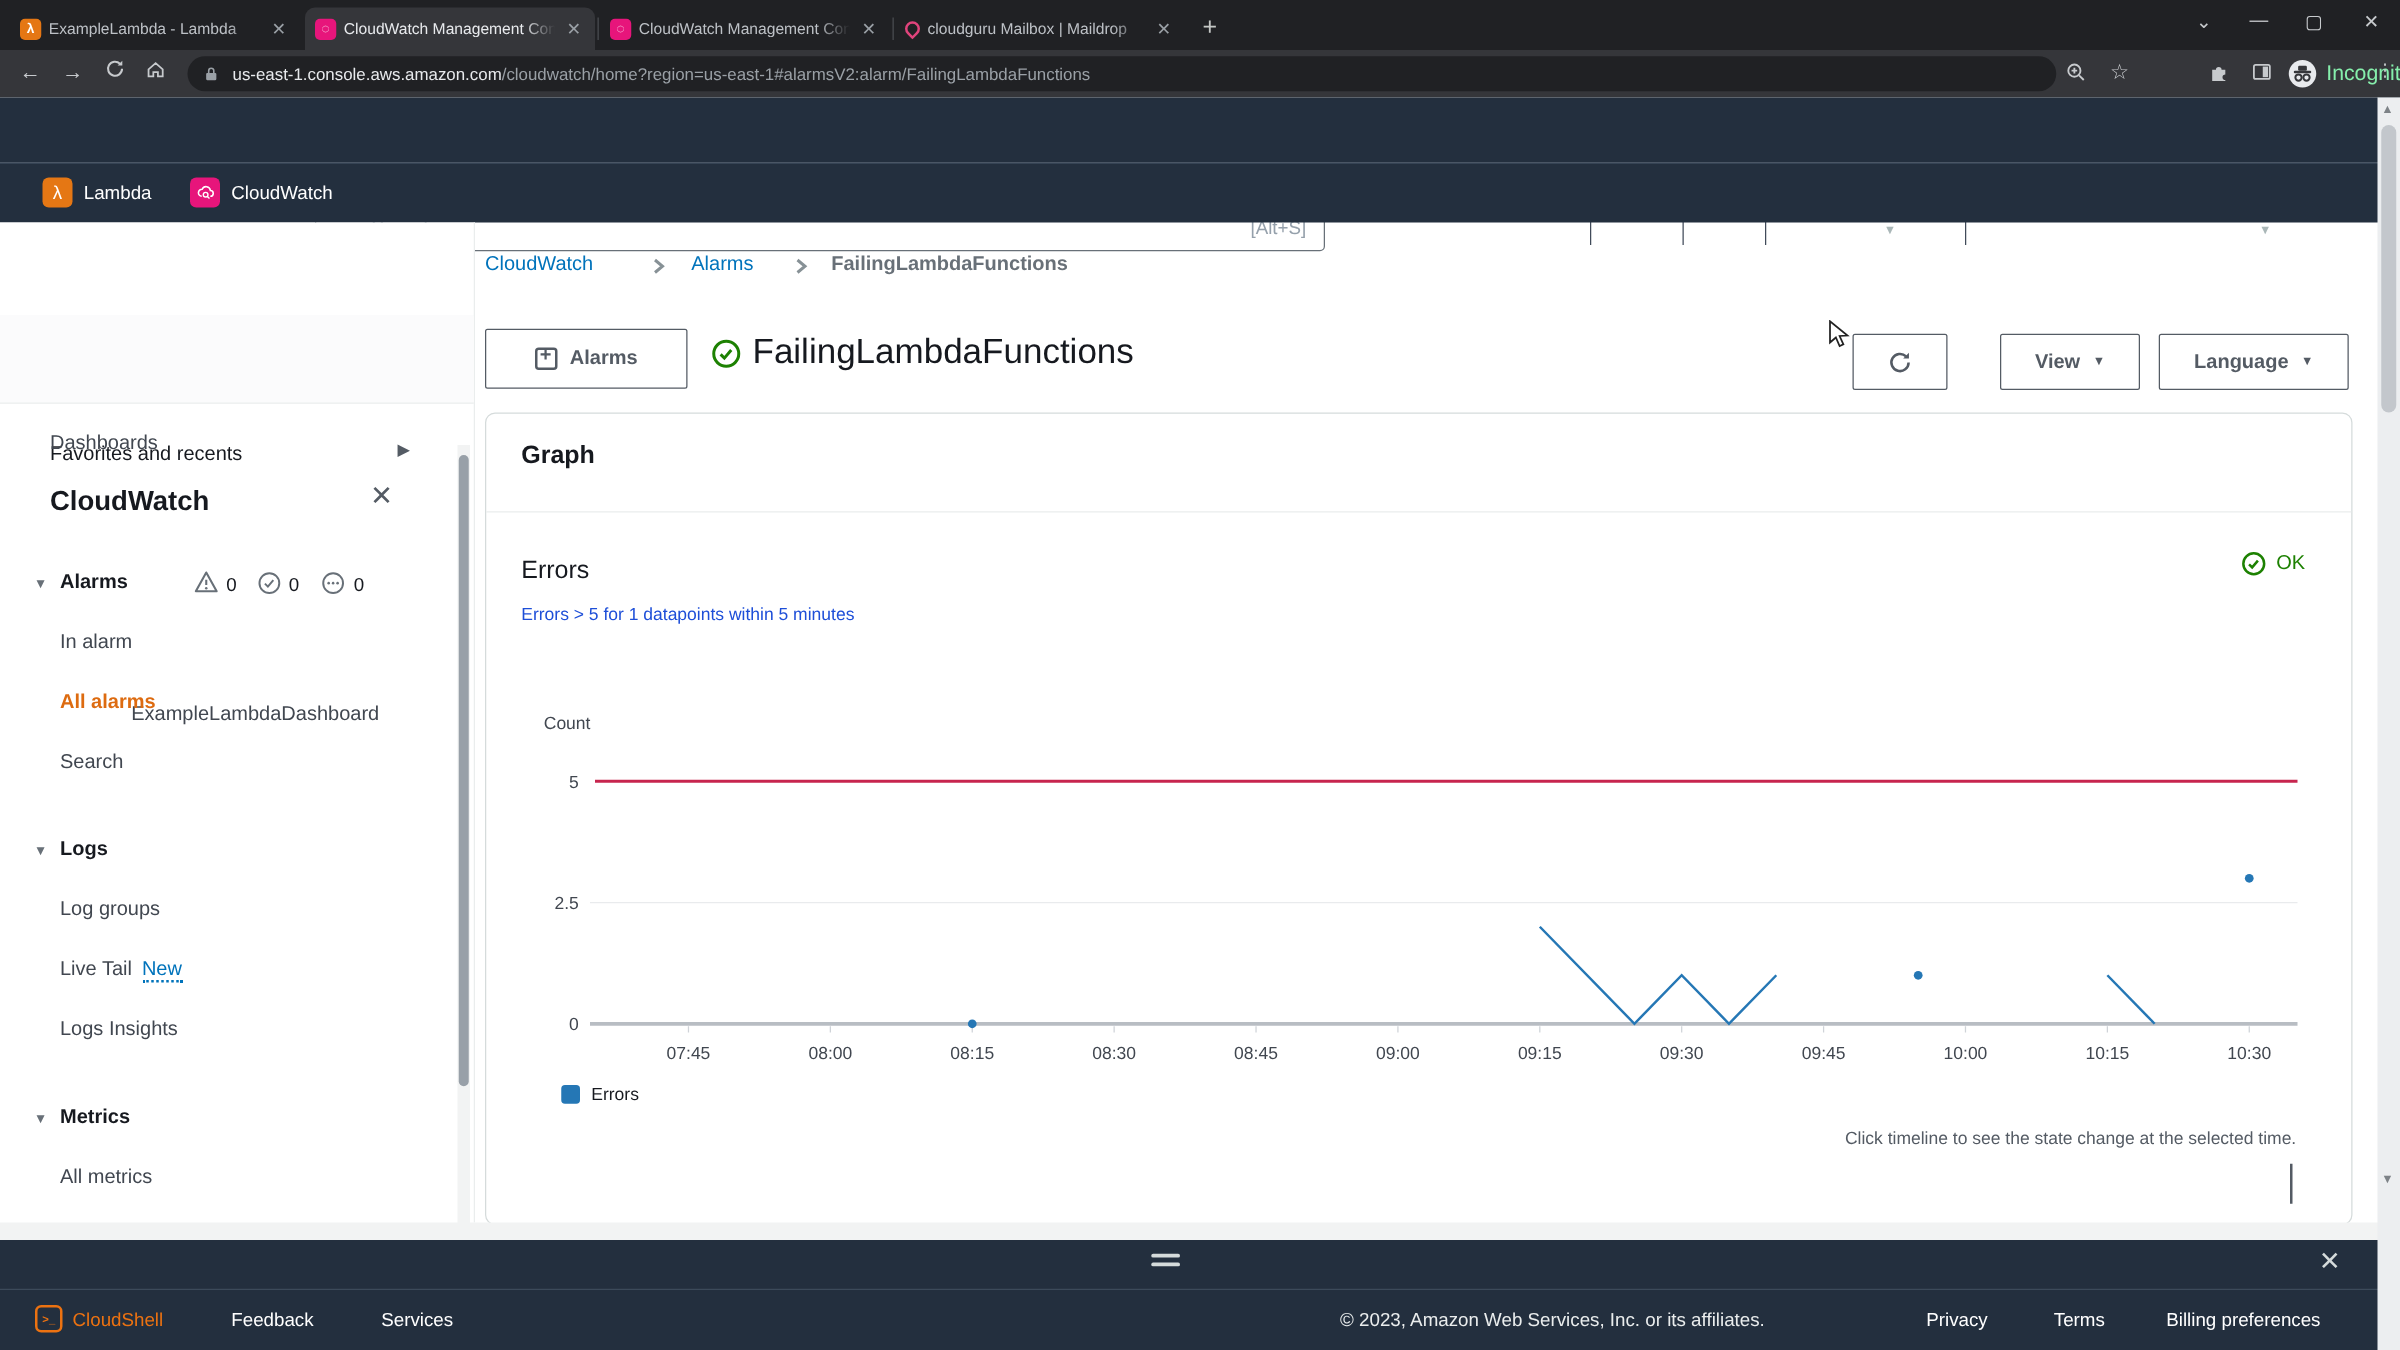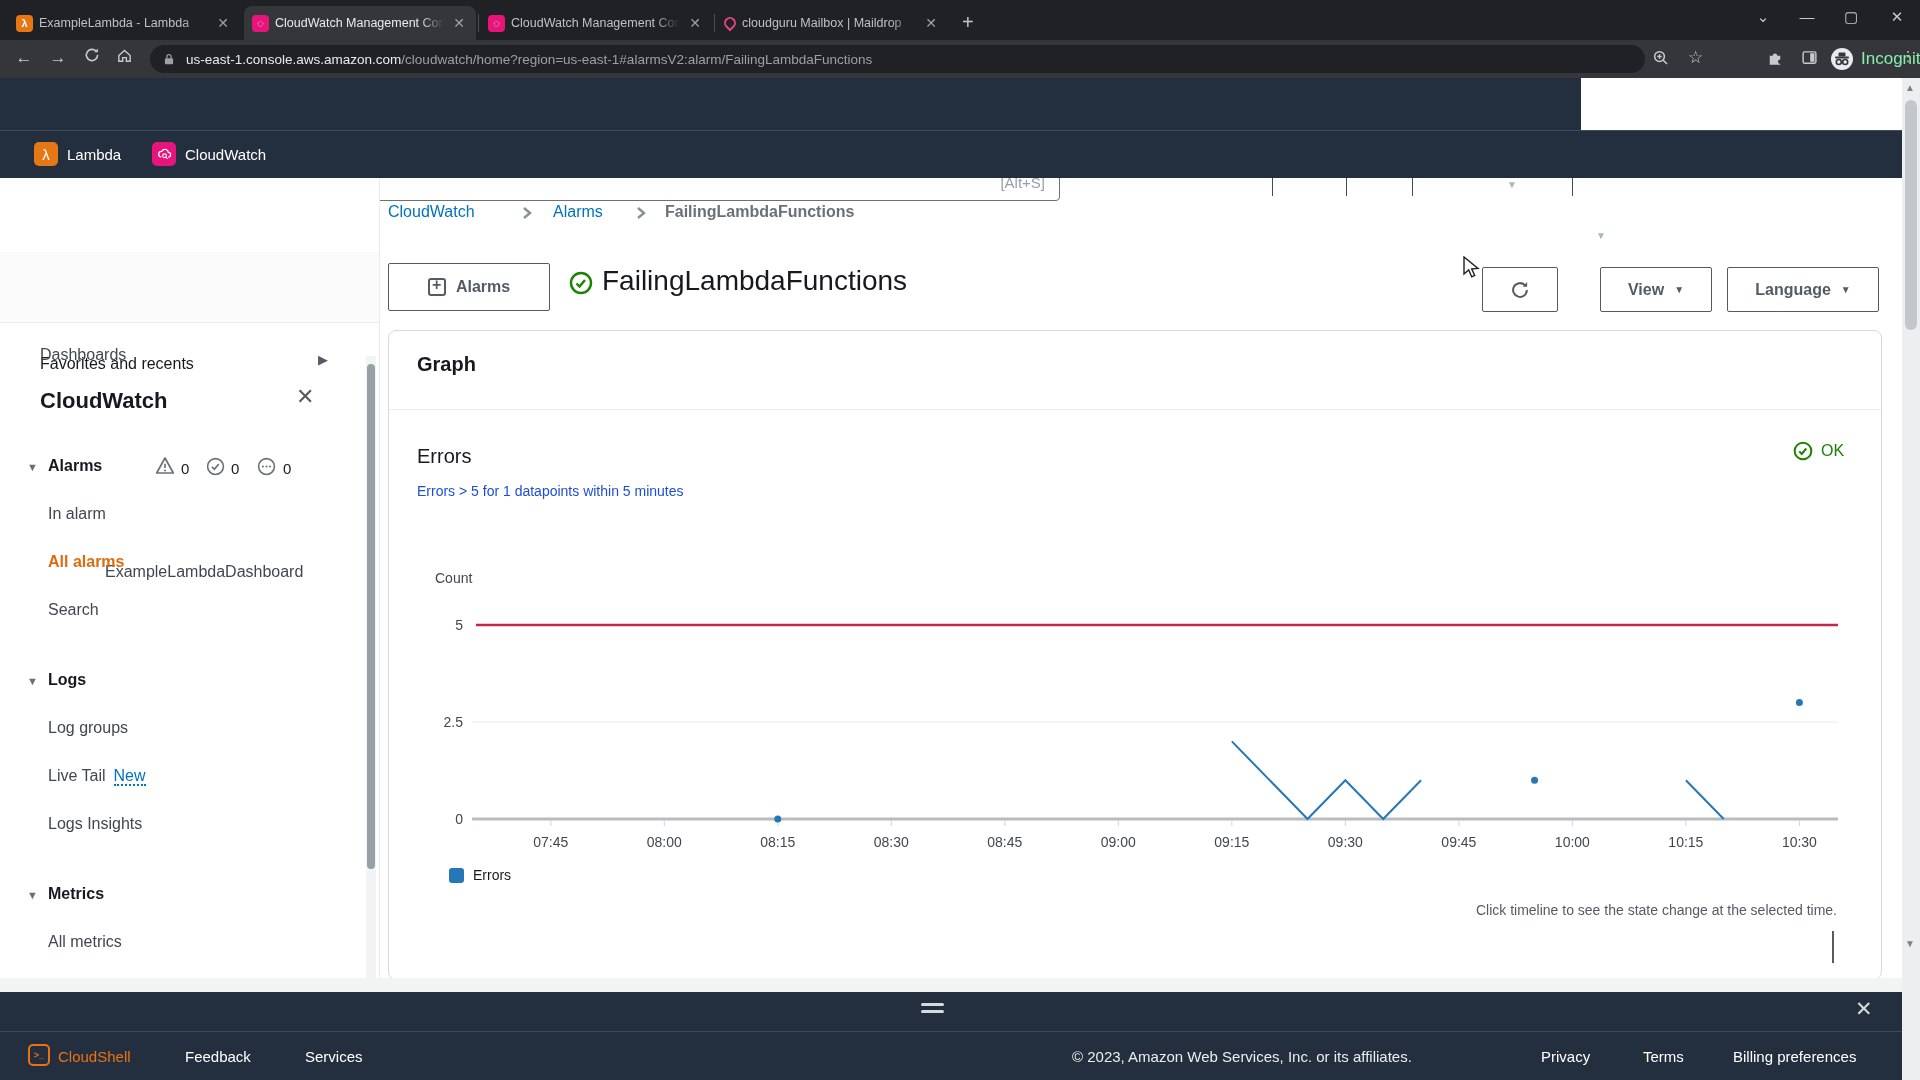--- a/index.html
+++ b/index.html
@@ -30,21 +30,21 @@
   #pill { position:absolute; left:150px; top:5px; width:1495px; height:28px; background:#202124;
           border-radius:14px; display:flex; align-items:center; padding:0 12px; }
   #urltext { font-size:13.5px; color:#e8eaed; margin-left:10px; white-space:nowrap; }
   #urltext .dim { color:#9aa0a6; }
   .rowic { position:absolute; top:9px; }
   #incog { position:absolute; left:1830px; top:6px; height:26px; display:flex; align-items:center; }
   #incogtxt { color:#86efac; font-size:17px; margin-left:7px; }
   #kebab { left:1901px; top:8px; color:#c7cacd; font-size:14px; letter-spacing:0; }
 
   
-  #awsnav { left:0; top:78px; width:1581px; height:52px; background:#232f3e; }
+  #awsnav { left:0; top:78px; width:1920px; height:52px; background:#232f3e; }
   #awslogo { left:26px; top:90px; }
   #gridic { left:128px; top:94px; }
   #svctxt { left:158px; top:96px; color:#fff; font-size:15px; font-weight:bold; }
   #searchbox { left:252px; top:86px; width:808px; height:37px; border:1px solid #687078;
                border-radius:4px; display:flex; align-items:center; padding:0 14px; }
   #searchph { color:#95a0ab; font-size:16px; font-style:italic; margin-left:12px; flex:1; }
   #altS { color:#95a0ab; font-size:15px; }
   .navdiv { position:absolute; top:90px; width:1px; height:28px; background:#414b5a; }
   .navlbl { position:absolute; top:96px; color:#fff; font-size:15px; }
   .caret-w { color:#aab7b8; font-size:10px; }

